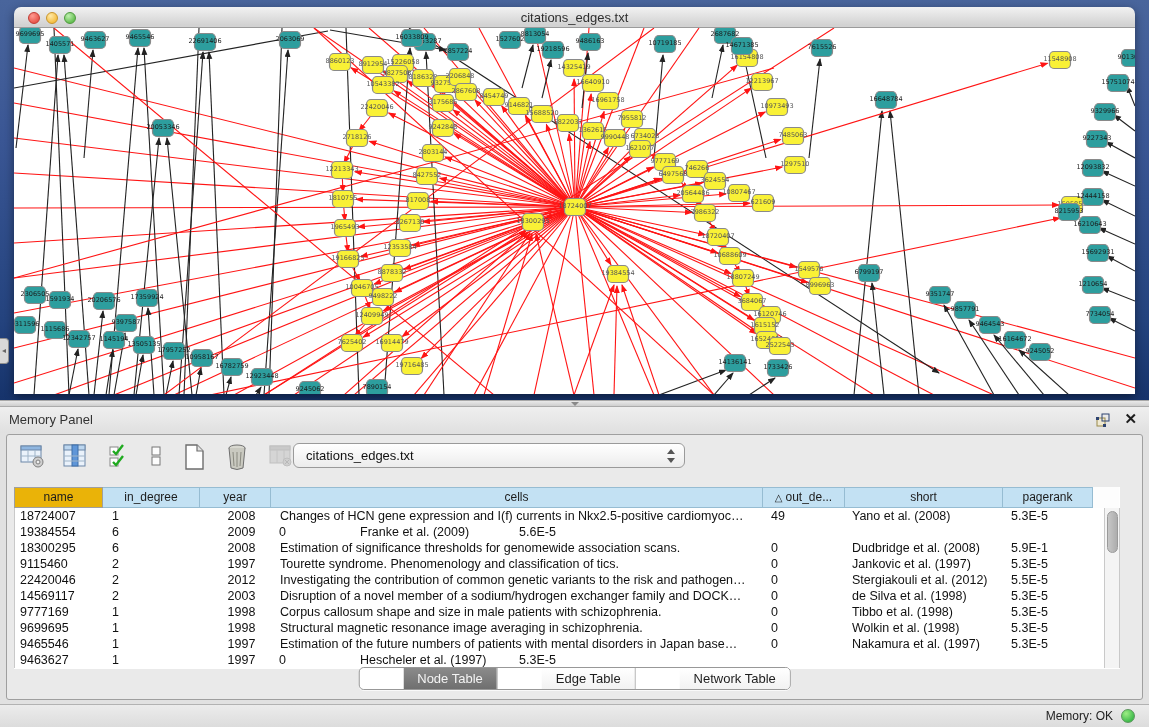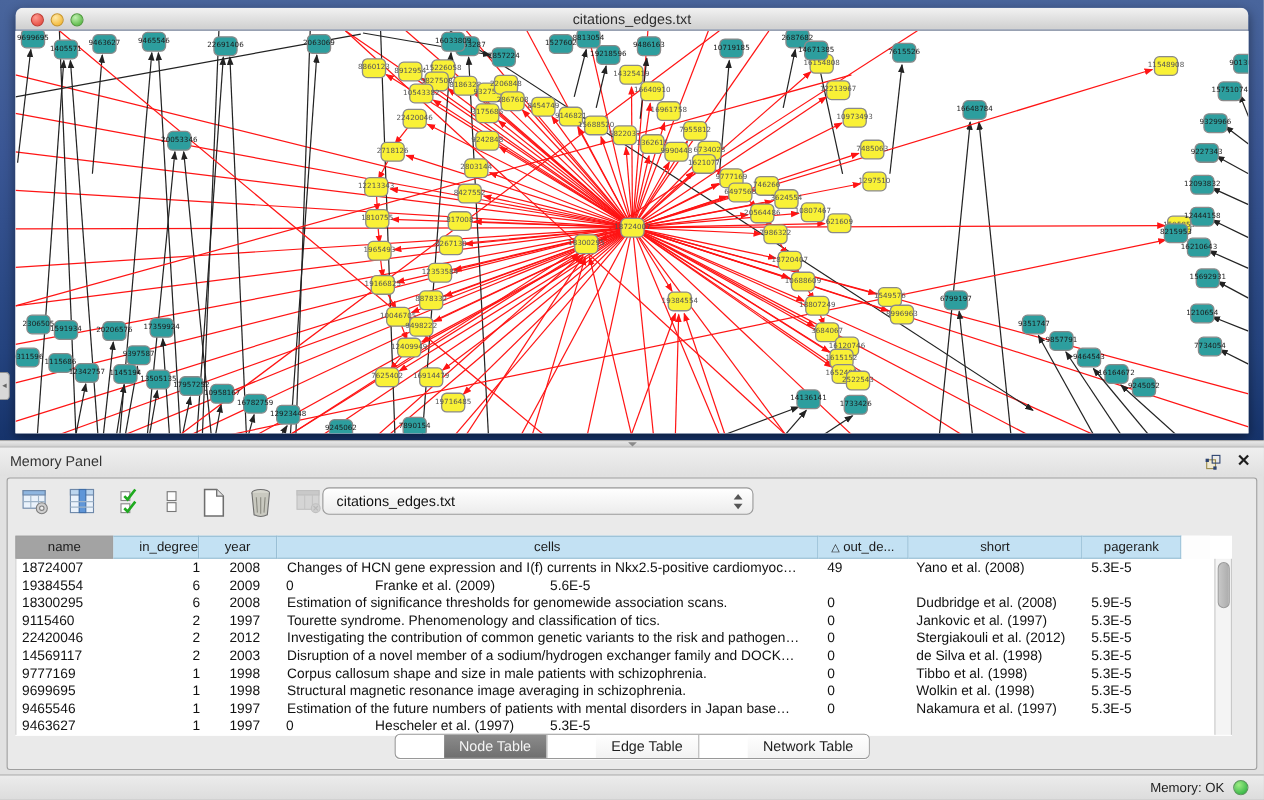--- a/index.html
+++ b/index.html
@@ -53,28 +53,28 @@
     font-size:13px; color:#111; line-height:23px; padding-left:12px; }
   .combo-arrows { position:absolute; right:8px; top:4px; width:9px; height:16px; }
   .combo-arrows i { position:absolute; left:0; width:0; height:0; border-left:4px solid transparent; border-right:4px solid transparent; }
   .combo-arrows .up { top:1px; border-bottom:5px solid #555; }
   .combo-arrows .dn { bottom:1px; border-top:5px solid #555; }
 
   .tbl { position:absolute; left:7px; top:52px; width:1106px; height:182px; background:#fff; }
   .thead { display:flex; height:21px; }
   .th { flex:0 0 auto; background:#c3e1f3; border:1px solid #96bcd2; border-left:none;
     font-size:12px; color:#1c1c1c; text-align:center; line-height:19px; overflow:hidden; white-space:nowrap; }
-  .th:first-child { background:#a3a3a3; border:1px solid #9f9f9f; }
+  .th:first-child { background:#eab308; border:1px solid #9f9f9f; }
   .th .sort { font-size:10px; margin-right:3px; }
   .tbody { position:absolute; left:0; top:21px; width:1090px; height:160px; overflow:hidden;
     border-left:1px solid #c9c9c9; }
   .tr { display:flex; height:16px; background:#fff; }
   .td { flex:0 0 auto; font-size:12.5px; color:#111; line-height:16px;
     overflow:hidden; white-space:nowrap; }
-  .c0{width:89px; padding-left:5px;} .c1{width:78px; padding-left:8px;text-align:right;} .c2{width:71px; padding-left:10px;text-align:center;}
+  .c0{width:89px; padding-left:5px;} .c1{width:97px; padding-left:8px;} .c2{width:71px; padding-left:10px;text-align:center;}
   .c3{width:492px; padding-left:8px;} .c4{width:82px; padding-left:7px;} .c5{width:158px; padding-left:6px;}
   .c6{width:90px; padding-left:7px;} .c7{width:26px; background:#fdfdfd; border:none;}
   .vscroll { position:absolute; right:0; top:21px; width:16px; height:160px;
     background:#f4f4f4; border-left:1px solid #c9c9c9; border-right:1px solid #c9c9c9; }
   .vscroll .thumb { position:absolute; left:2px; top:3px; width:11px; height:42px;
     background:linear-gradient(90deg,#c7c7c7,#adadad); border:1px solid #9a9a9a; border-radius:6px; }
 
   .seg { position:absolute; left:50%; transform:translateX(-50%); bottom:9px; height:23px;
     display:flex; border:1px solid #989898; border-radius:5px; overflow:hidden;
     background:#fff; box-shadow:0 1px 0 rgba(255,255,255,.7); }
@@ -920,21 +920,21 @@
               <div class="td c5">Franke et al. (2009)</div>
               <div class="td c6">5.6E-5</div>
             </div>
             <div class="tr">
               <div class="td c0">18300295</div>
               <div class="td c1">6</div>
               <div class="td c2">2008</div>
               <div class="td c3">Estimation of significance thresholds for genomewide association scans.</div>
               <div class="td c4">0</div>
               <div class="td c5">Dudbridge et al. (2008)</div>
-              <div class="td c6">5.9E-5</div>
+              <div class="td c6">5.9E-1</div>
             </div>
             <div class="tr">
               <div class="td c0">9115460</div>
               <div class="td c1">2</div>
               <div class="td c2">1997</div>
               <div class="td c3">Tourette syndrome. Phenomenology and classification of tics.</div>
               <div class="td c4">0</div>
               <div class="td c5">Jankovic et al. (1997)</div>
               <div class="td c6">5.3E-5</div>
             </div>

